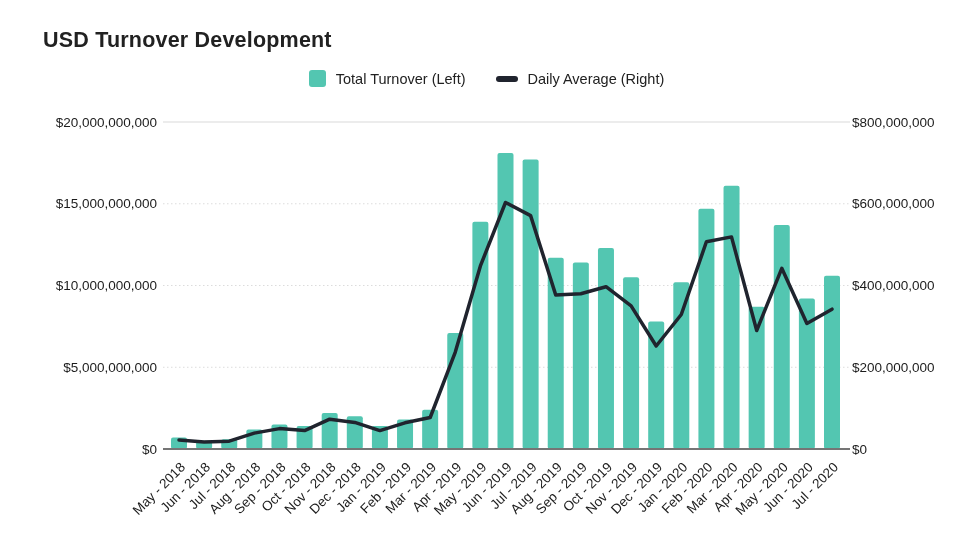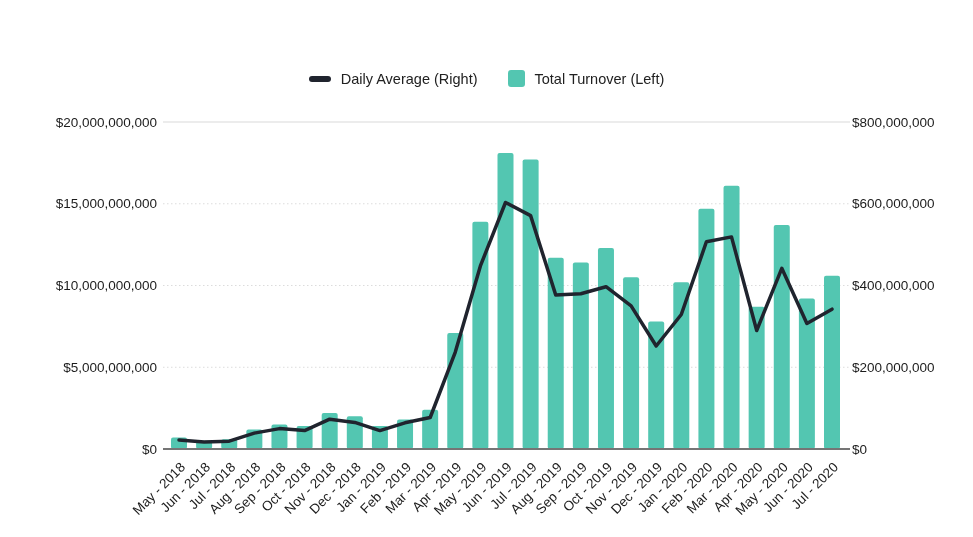--- a/index.html
+++ b/index.html
@@ -11,29 +11,30 @@
   .legend-item span.lbl{font-size:14.5px;color:#212121;}
   .swatch-square{display:inline-block;width:17px;height:17px;border-radius:3px;}
   .swatch-line{display:inline-block;width:22px;height:6px;border-radius:3px;}
   svg text{font-family:"Liberation Sans",sans-serif;}
   #plot{position:absolute;left:0;top:0;}
 </style>
 </head>
 <body>
 
 <div id="canvas">
+  <h1 class="chart-title">USD Turnover Development</h1>
 
   <div class="legend">
     <div class="legend-item">
+      <span class="swatch-square" id="swatch-bar" style="background: rgb(83, 198, 177);"></span>
+      <span class="lbl">Total Turnover (Left)</span>
+    </div>
+    <div class="legend-item">
       <span class="swatch-line" id="swatch-line" style="background: rgb(32, 36, 46);"></span>
       <span class="lbl">Daily Average (Right)</span>
-    </div>
-    <div class="legend-item">
-      <span class="swatch-square" id="swatch-bar" style="background: rgb(83, 198, 177);"></span>
-      <span class="lbl">Total Turnover (Left)</span>
     </div>
   </div>
 
   <div id="plot"><svg width="973" height="537" viewBox="0 0 973 537">
         <line x1="163" y1="449" x2="850" y2="449" stroke="#757575" stroke-width="2"></line>
         <text x="157" y="453.5" text-anchor="end" font-size="13.5" fill="#1c1c1c">$0</text>
         <text x="852" y="453.5" text-anchor="start" font-size="13.5" fill="#1c1c1c">$0</text>
         <line x1="163" y1="367.25" x2="850" y2="367.25" stroke="#dcdcdc" stroke-width="1" stroke-dasharray="1.5,2.5"></line>
         <text x="157" y="371.75" text-anchor="end" font-size="13.5" fill="#1c1c1c">$5,000,000,000</text>
         <text x="852" y="371.75" text-anchor="start" font-size="13.5" fill="#1c1c1c">$200,000,000</text>

